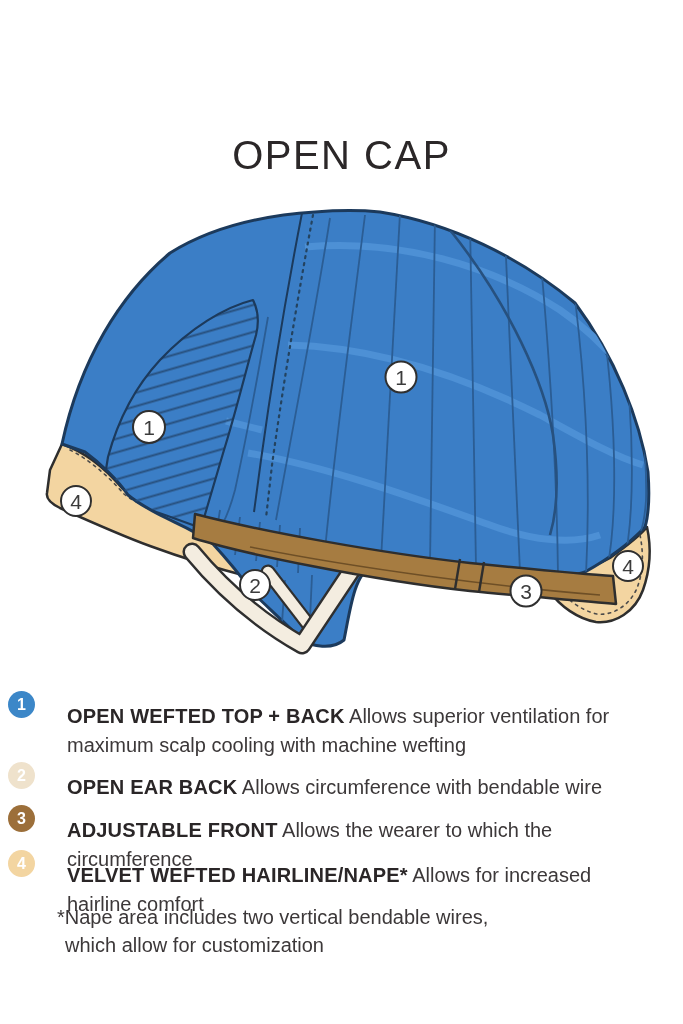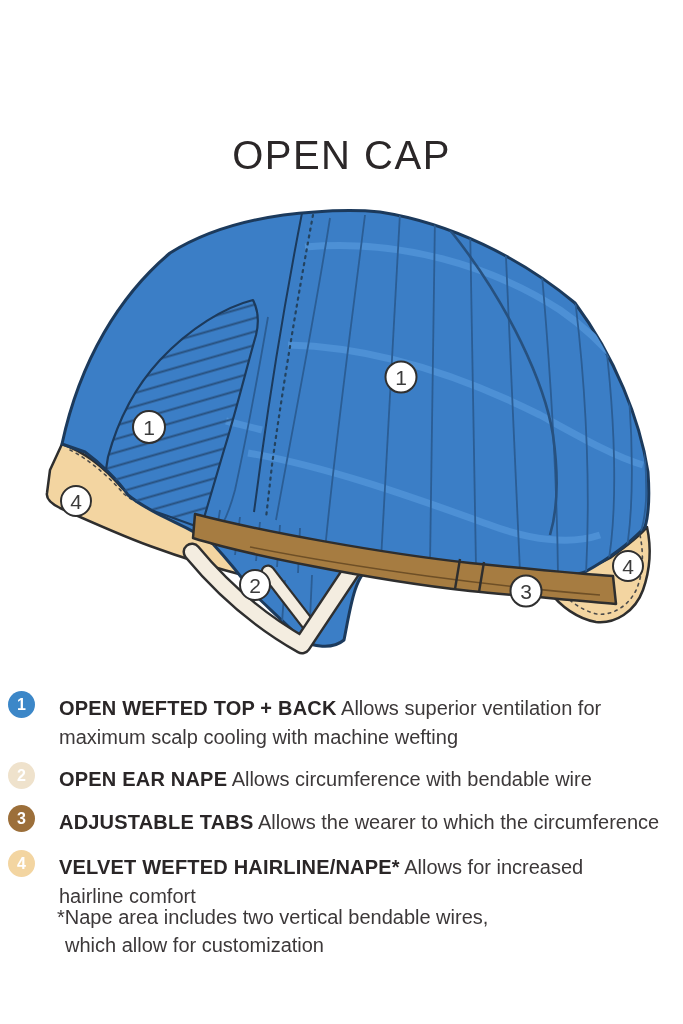--- a/index.html
+++ b/index.html
@@ -11,21 +11,21 @@
     position:absolute;top:133px;left:0;width:683px;text-align:center;
     font-size:40px;font-weight:400;letter-spacing:1.5px;color:#2b2728;
   }
   .diagram{position:absolute;top:195px;left:0;width:683px;height:470px;}
   .legend-item{position:absolute;left:8px;width:660px;}
   .lg-circle{
     position:absolute;left:0;top:1px;width:27px;height:27px;border-radius:50%;
     color:#fff;font-size:16px;font-weight:700;line-height:27px;text-align:center;
   }
   .lg-text{
-    position:absolute;left:47px;top:0;width:612px;margin:4px;
+    position:absolute;left:47px;top:0;width:612px;margin:12px;
     font-size:20px;line-height:29px;color:#3c3839;
   }
   .lg-text b{color:#2a2627;letter-spacing:0.2px;}
   .desc{white-space:pre-line;}
   .footnote{
     position:absolute;left:57px;top:903px;width:560px;margin:0;
     font-size:20px;line-height:28px;color:#3c3839;white-space:pre-line;
     padding-left:8px;text-indent:-8px;
   }
 </style>
@@ -164,26 +164,26 @@
   </svg>
 
   <div class="legend-item" style="top:690px">
     <span class="lg-circle" style="background-color: rgb(60, 135, 200);">1</span>
     <p class="lg-text"><b>OPEN WEFTED TOP + BACK</b> <span class="desc">Allows superior ventilation for
 maximum scalp cooling with machine wefting</span></p>
   </div>
 
   <div class="legend-item" style="top:761px">
     <span class="lg-circle" style="background-color: rgb(239, 226, 204);">2</span>
-    <p class="lg-text"><b>OPEN EAR NAPE</b> <span class="desc">Allows circumference with bendable wire</span></p>
+    <p class="lg-text"><b>OPEN EAR BACK</b> <span class="desc">Allows circumference with bendable wire</span></p>
   </div>
 
   <div class="legend-item" style="top:804px">
     <span class="lg-circle" style="background-color: rgb(156, 111, 58);">3</span>
-    <p class="lg-text"><b>ADJUSTABLE TABS</b> <span class="desc">Allows the wearer to which the circumference</span></p>
+    <p class="lg-text"><b>ADJUSTABLE FRONT</b> <span class="desc">Allows the wearer to which the circumference</span></p>
   </div>
 
   <div class="legend-item" style="top:849px">
     <span class="lg-circle" style="background-color: rgb(243, 213, 161);">4</span>
     <p class="lg-text"><b>VELVET WEFTED HAIRLINE/NAPE*</b> <span class="desc">Allows for increased
 hairline comfort</span></p>
   </div>
 
   <p class="footnote">*Nape area includes two vertical bendable wires,
 which allow for customization</p>

